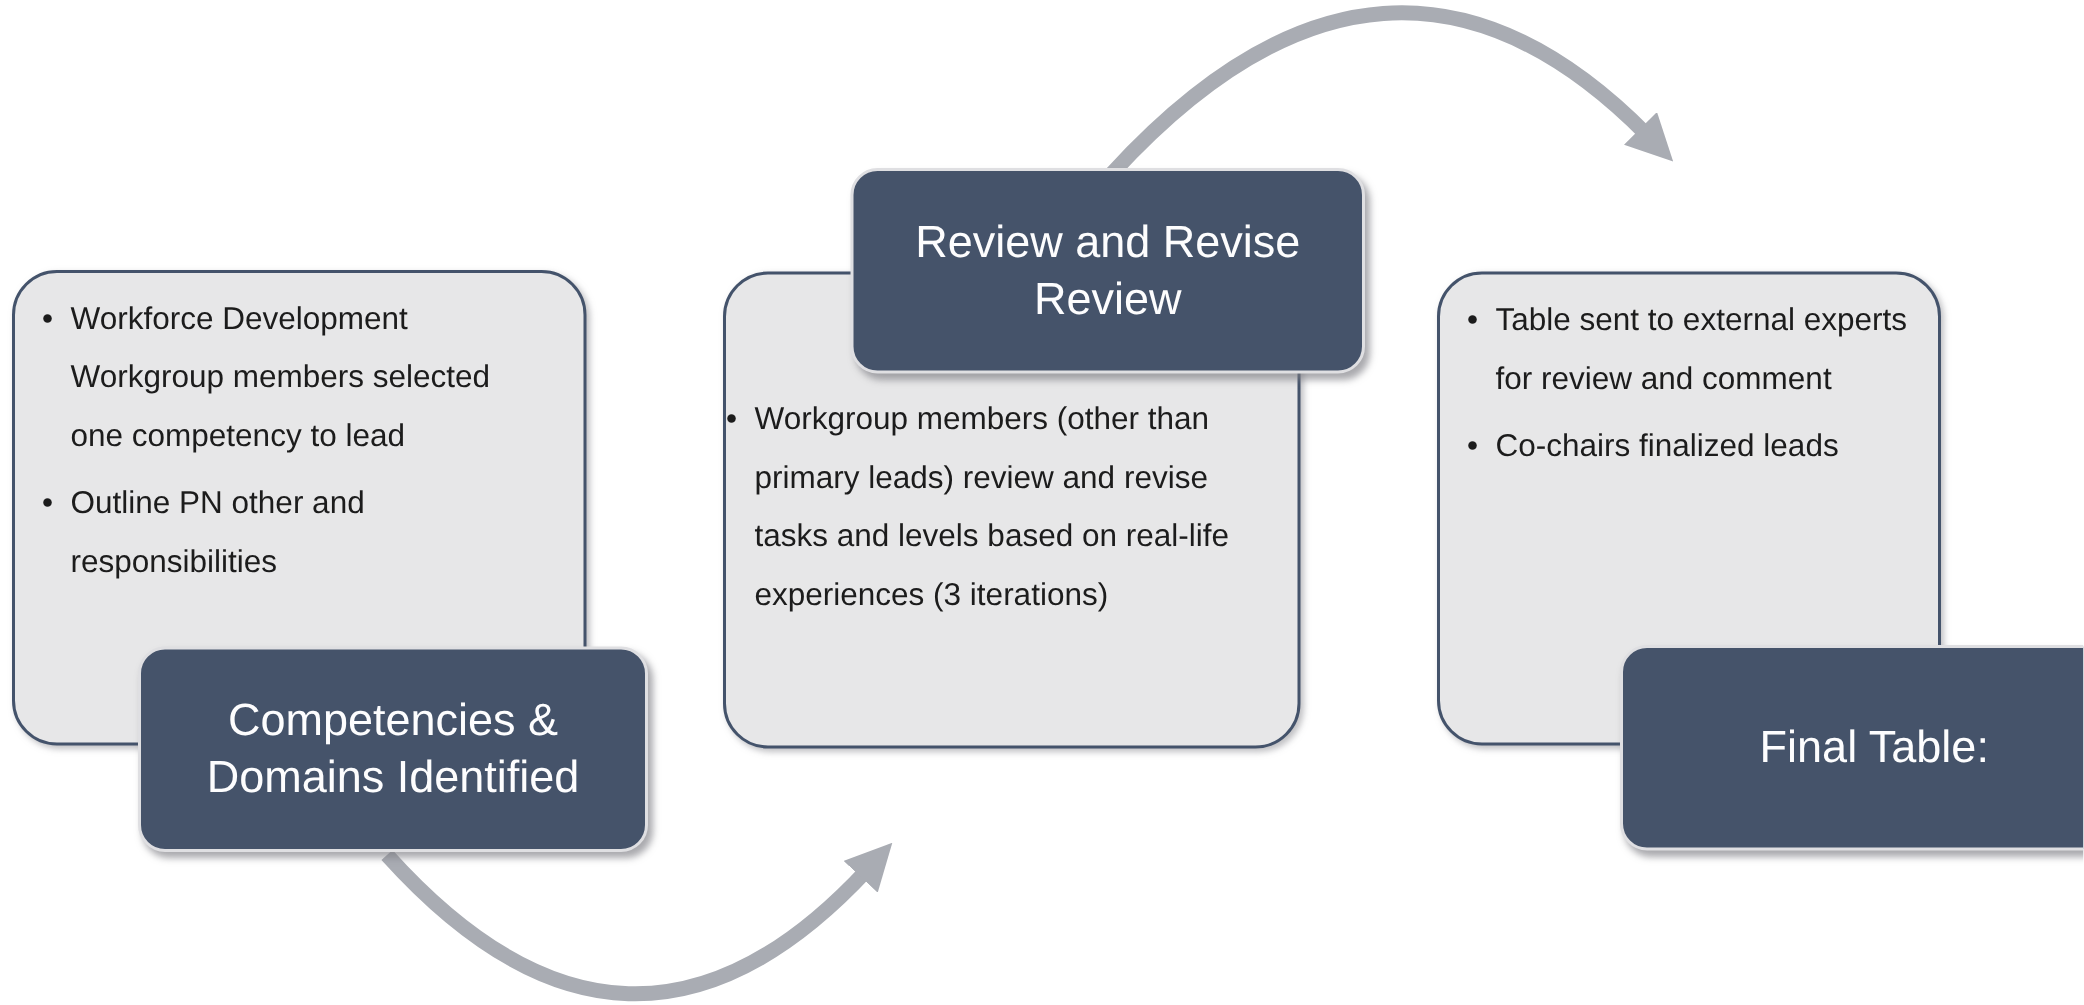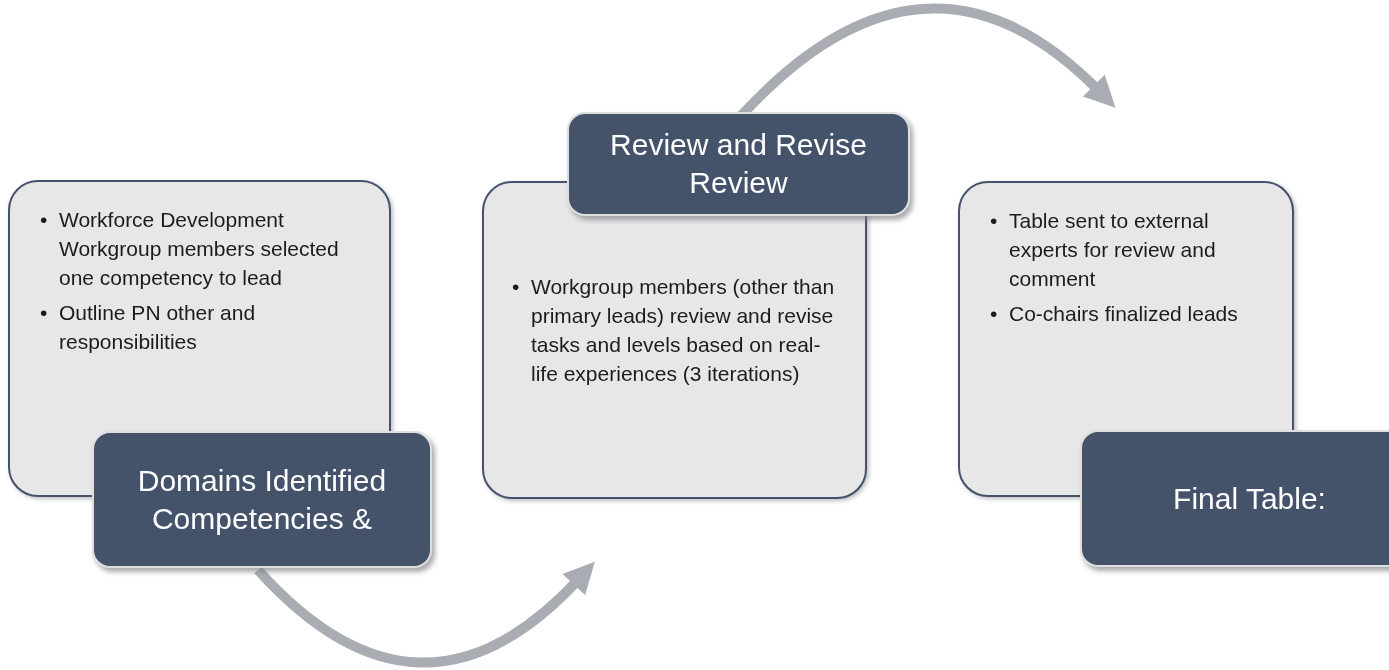--- a/index.html
+++ b/index.html
@@ -48,48 +48,48 @@
     align-items: center;
     justify-content: center;
     color: #fdfdfe;
     font-size: 30px;
     line-height: 38px;
     text-align: center;
   }
   .stage-label .line { display: block; }
   .bullets {
     list-style: none;
-    margin: 12px;
+    margin: 0;
     padding: 0;
     color: #1c1c1c;
     font-size: 21px;
-    line-height: 29px;
+    line-height: 39px;
   }
   .bullets li {
     position: relative;
     padding-left: 19px;
     margin-bottom: 2px;
   }
   .bullets li::before {
     content: "\2022";
     position: absolute;
     left: 0;
     top: 0;
   }
   .panel-1 .bullets { padding: 11px 26px 0 18px; }
   .panel-1 .bullets li:first-child { margin-bottom: 6px; }
-  .panel-2 .bullets { padding: 77px 8px 0 16px; }
+  .panel-2 .bullets { padding: 77px 8px 0 0; }
   .panel-2 .bullets li:first-child { margin-bottom: 6px; }
   .panel-3 .bullets { padding: 11px 12px 0 18px; }
   .panel-3 .bullets li { margin-bottom: 6px; }
 
   .panel-1 { left: 8px;   top: 180px; width: 383px; height: 317px; }
   .label-1 { left: 92px;  top: 431px; width: 340px; height: 137px; }
   .panel-2 { left: 482px; top: 181px; width: 385px; height: 318px; }
-  .label-2 { left: 567px; top: 112px; width: 343px; height: 104px; }
+  .label-2 { left: 567px; top: 112px; width: 343px; height: 137px; }
   .panel-3 { left: 958px; top: 181px; width: 336px; height: 316px; }
   .label-3 { left: 1080px; top: 430px; width: 339px; height: 137px; }
 </style>
 </head>
 <body>
 
 <div class="canvas">
 
   <svg class="arrows" width="1389" height="670" viewBox="0 0 1389 670" aria-hidden="true">
     <defs>
@@ -101,22 +101,22 @@
     <path class="arrow-path" marker-end="url(#arrowhead)" d="M741,116 Q925,-85 1098,90"></path>
   </svg>
 
   <div class="panel panel-1">
     <ul class="bullets">
       <li>Workforce Development Workgroup members selected one competency to lead</li>
       <li>Outline PN other and responsibilities</li>
     </ul>
   </div>
   <div class="stage-label label-1">
+    <span class="line">Competencies &amp;</span>
     <span class="line">Domains Identified</span>
-    <span class="line">Competencies &amp;</span>
   </div>
 
   <div class="panel panel-2">
     <ul class="bullets">
       <li>Workgroup members (other than primary leads) review and revise tasks and levels based on real-life experiences (3 iterations)</li>
     </ul>
   </div>
   <div class="stage-label label-2">
     <span class="line">Review and Revise</span>
     <span class="line">Review</span>

